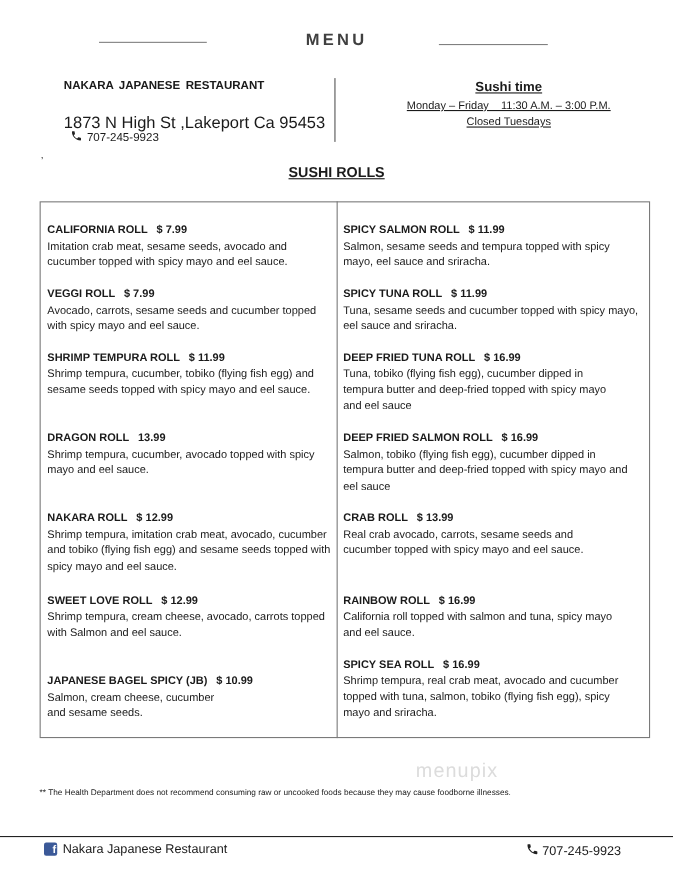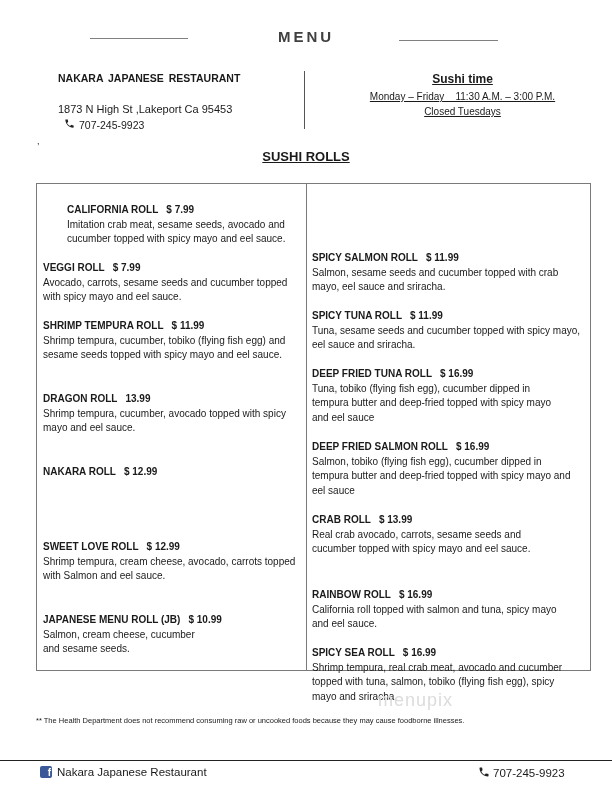--- a/index.html
+++ b/index.html
@@ -3,36 +3,36 @@
 <meta charset="utf-8">
 <style>
   html, body { margin: 0; padding: 0; background: #ffffff; }
   body { width: 612px; height: 792px; position: relative; overflow: hidden;
          font-family: "Liberation Sans", sans-serif; color: #1a1a1a; }
   .abs { position: absolute; }
   .rule { position: absolute; height: 1px; background: #808080; }
   #menu-title { left: 0; width: 612px; top: 28px; text-align: center;
                 font-size: 15px; font-weight: bold; letter-spacing: 3px; color: #404040; }
   #rest-name { left: 58px; top: 72px; font-size: 10.5px; font-weight: bold; word-spacing: 2px; }
-  #rest-addr { left: 58px; top: 103px; font-size: 11px; }
+  #rest-addr { left: 58px; top: 103px; font-size: 15px; }
   #rest-phone { left: 64px; top: 118px; font-size: 10.5px; display: flex; align-items: center; gap: 4px; }
   #vdiv { left: 304px; top: 71px; width: 1px; height: 58px; background: #555; }
   #hours { left: 340px; width: 245px; top: 72px; text-align: center; font-size: 10px; line-height: 15px; text-decoration: underline; }
   #hours .ht { font-size: 12px; font-weight: bold; margin-bottom: 2px; }
   #stray { left: 37px; top: 136px; font-size: 9px; }
   #section-title { left: 0; width: 612px; top: 149px; text-align: center; font-size: 13px;
                    font-weight: bold; text-decoration: underline; }
   #menu-table { left: 36px; top: 183px; width: 555px; height: 488px;
                 border: 1px solid #7a7a7a; box-sizing: border-box; }
   #col-div { left: 306px; top: 183px; width: 1px; height: 488px; background: #7a7a7a; }
   .item { position: absolute; width: 258px; font-size: 10px; line-height: 14.5px; }
   .item .nm { font-weight: bold; }
   .item .pr { font-weight: bold; margin-left: 8px; }
   .left { left: 43px; }
-  .right { left: 312px; width: 278px; margin-top: 48px; }
+  .right { left: 312px; width: 278px; }
   #warning { left: 36px; top: 716px; font-size: 7.5px; }
   #watermark { left: 378px; top: 690px; font-size: 18px; color: #dcdcdc; letter-spacing: 1px; }
   #footer-rule { left: 0; top: 760px; width: 612px; height: 1px; background: #222; }
   #footer-left { left: 40px; top: 766px; font-size: 11.5px; display: flex; align-items: center; gap: 5px; }
   #footer-right { left: 478px; top: 766px; font-size: 11.5px; display: flex; align-items: center; gap: 3px; }
   .fb { width: 12px; height: 12px; background: #3b5998; border-radius: 2px; position: relative;
         color: #fff; font-weight: bold; font-size: 10px; line-height: 13px; text-align: right; padding-right: 1px; box-sizing: border-box; }
 </style>
 </head>
 <body>
@@ -60,51 +60,52 @@
   <div>Closed Tuesdays</div>
 </div>
 
 <div id="stray" class="abs">,</div>
 
 <div id="section-title" class="abs">SUSHI ROLLS</div>
 
 <div id="menu-table" class="abs"></div>
 <div id="col-div" class="abs"></div>
 
-<div class="item left" style="top:203px;margin-left:24px;">
+<div class="item left" style="top:203px;">
   <span class="nm">CALIFORNIA ROLL</span><span class="pr">$ 7.99</span>
   <div>Imitation crab meat, sesame seeds,  avocado and cucumber topped with spicy mayo and eel sauce.</div>
 </div>
 <div class="item left" style="top:261px;">
   <span class="nm">VEGGI ROLL</span><span class="pr">$ 7.99</span>
   <div>Avocado, carrots, sesame seeds and cucumber topped with spicy mayo and eel sauce.</div>
 </div>
 <div class="item left" style="top:319px;">
   <span class="nm">SHRIMP TEMPURA ROLL</span><span class="pr">$ 11.99</span>
   <div>Shrimp tempura, cucumber, tobiko (flying fish egg) and sesame seeds topped with spicy mayo and eel sauce.</div>
 </div>
 <div class="item left" style="top:392px;">
   <span class="nm">DRAGON ROLL</span><span class="pr">13.99</span>
   <div>Shrimp tempura, cucumber, avocado topped with spicy mayo and eel sauce.</div>
 </div>
 <div class="item left" style="top:465px;">
   <span class="nm">NAKARA ROLL</span><span class="pr">$ 12.99</span>
+  <div>Shrimp tempura, imitation crab meat, avocado, cucumber and tobiko (flying fish egg) and sesame seeds topped with spicy mayo and eel sauce.</div>
 </div>
 <div class="item left" style="top:540px;">
   <span class="nm">SWEET  LOVE ROLL</span><span class="pr">$ 12.99</span>
   <div>Shrimp tempura, cream cheese, avocado, carrots topped with Salmon and eel sauce.</div>
 </div>
 <div class="item left" style="top:613px;">
-  <span class="nm">JAPANESE MENU ROLL (JB)</span><span class="pr">$ 10.99</span>
+  <span class="nm">JAPANESE BAGEL SPICY (JB)</span><span class="pr">$ 10.99</span>
   <div style="width:170px;">Salmon, cream cheese, cucumber and sesame seeds.</div>
 </div>
 
 <div class="item right" style="top:203px;">
   <span class="nm">SPICY SALMON ROLL</span><span class="pr">$ 11.99</span>
-  <div style="width:250px;">Salmon, sesame seeds and cucumber topped with crab mayo, eel sauce and sriracha.</div>
+  <div style="width:250px;">Salmon, sesame seeds and tempura topped with spicy mayo, eel sauce and sriracha.</div>
 </div>
 <div class="item right" style="top:261px;">
   <span class="nm">SPICY TUNA ROLL</span><span class="pr">$ 11.99</span>
   <div>Tuna, sesame seeds and cucumber topped with spicy mayo, eel sauce and sriracha.</div>
 </div>
 <div class="item right" style="top:319px;">
   <span class="nm">DEEP FRIED TUNA ROLL</span><span class="pr">$ 16.99</span>
   <div style="width:255px;">Tuna, tobiko (flying fish egg), cucumber dipped in tempura butter and deep-fried topped with spicy mayo and eel sauce</div>
 </div>
 <div class="item right" style="top:392px;">

